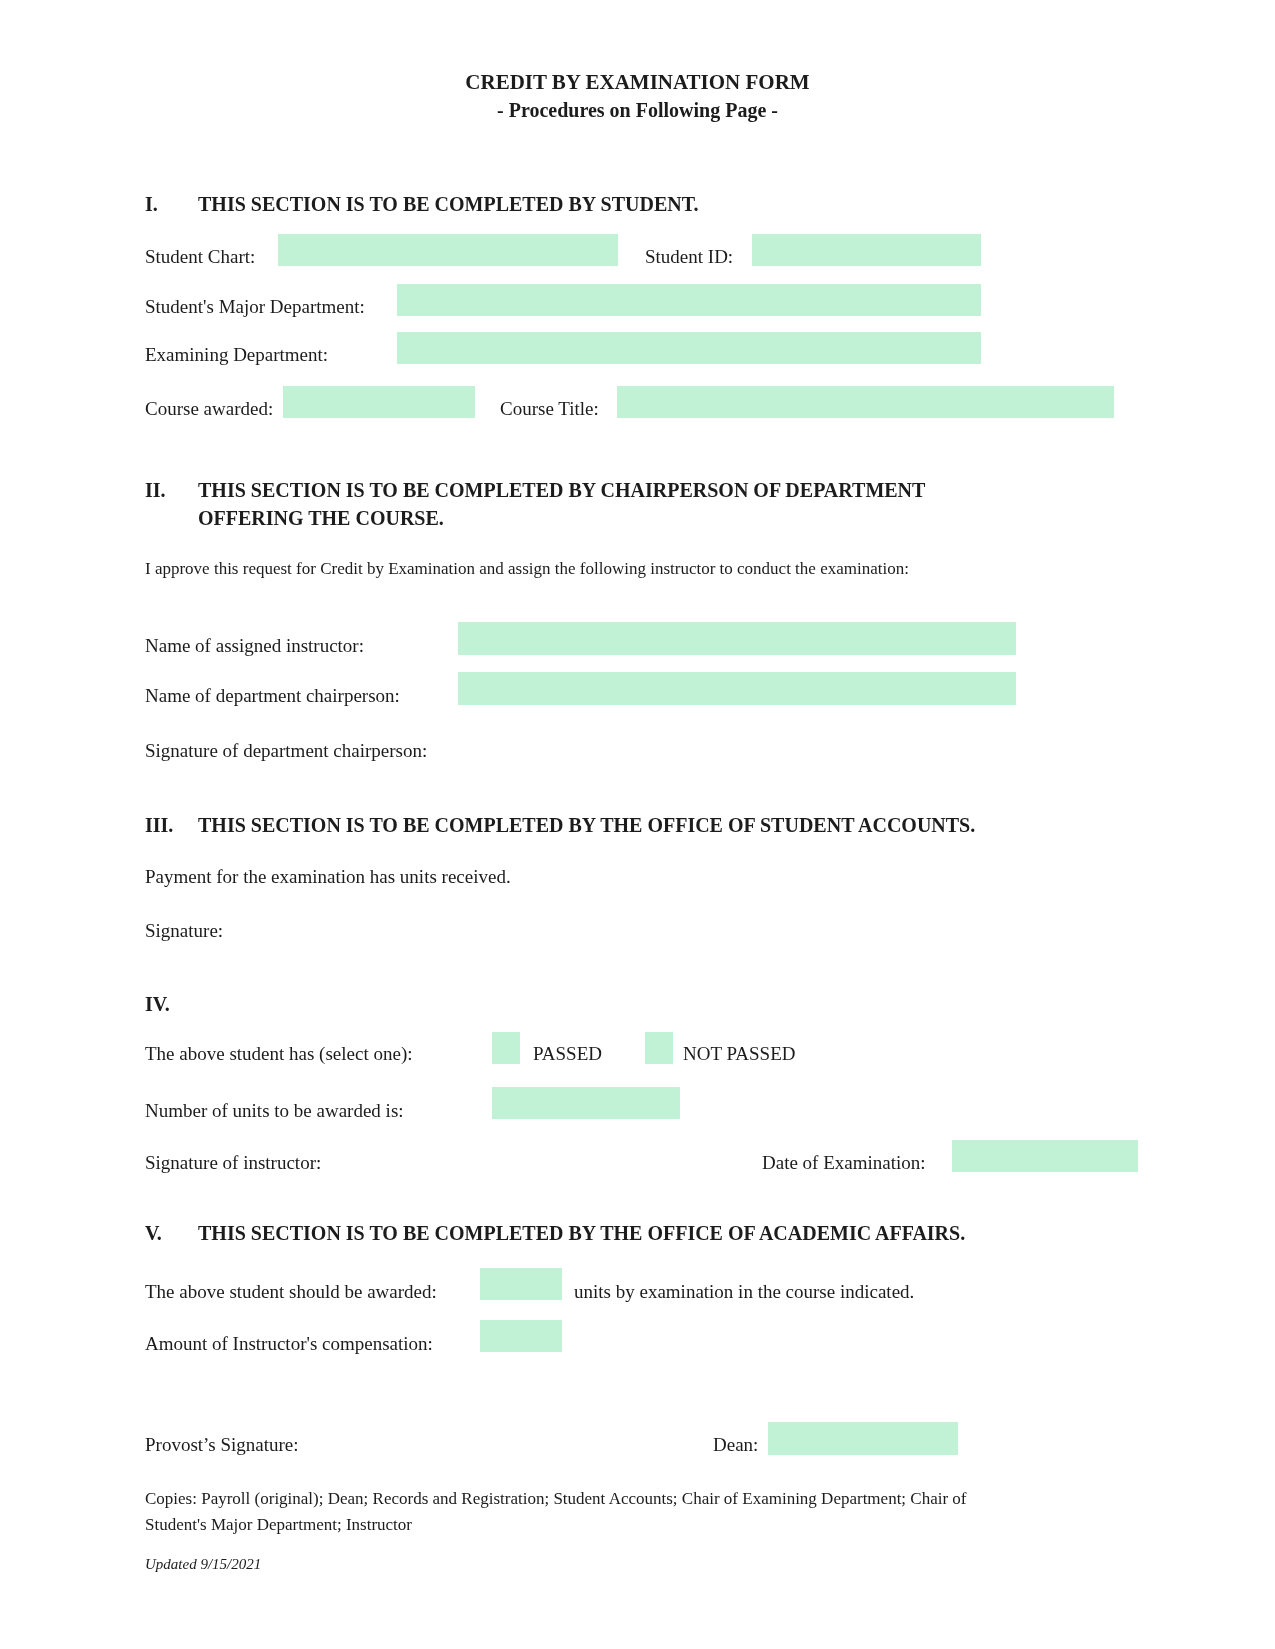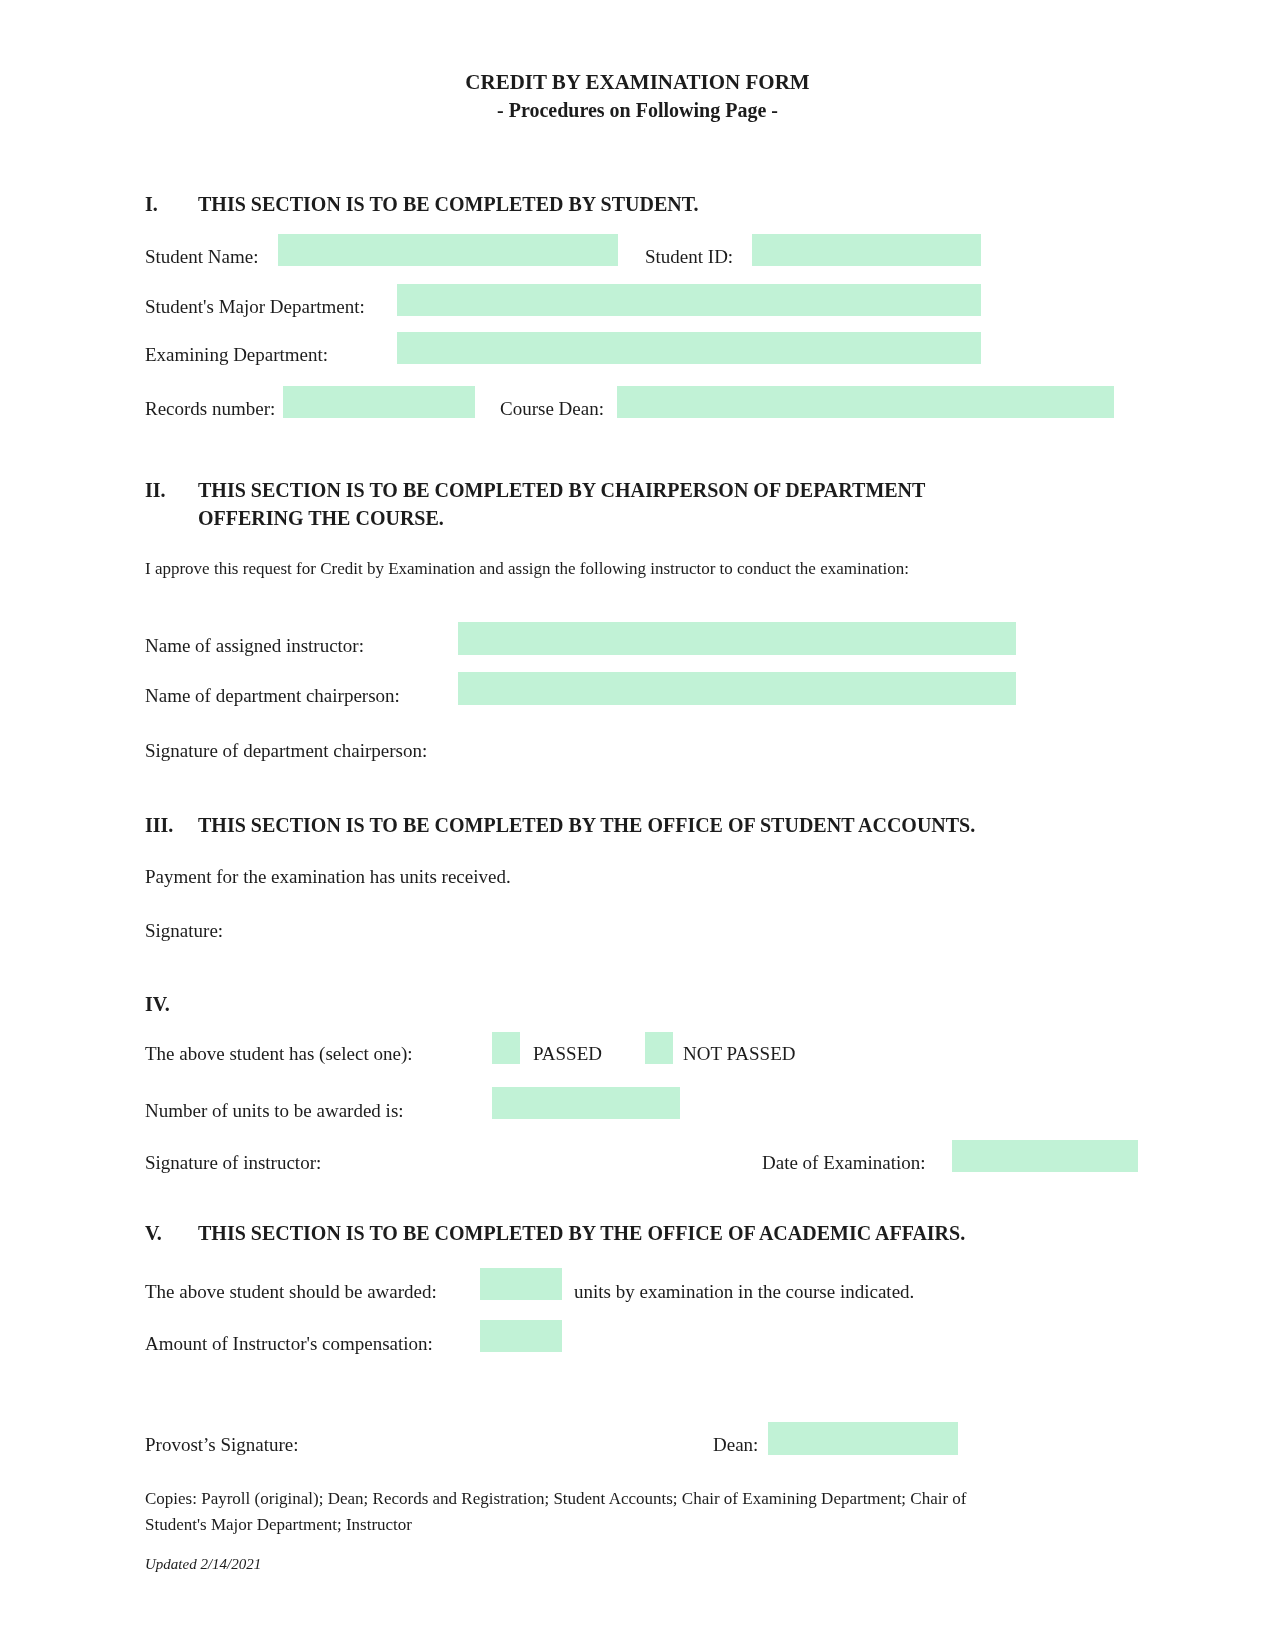--- a/index.html
+++ b/index.html
@@ -60,34 +60,34 @@
 <div class="page">
 
   <div class="title sub" style="top:99px">- Procedures on Following Page -</div>
   <div class="title" style="top:70px">CREDIT BY EXAMINATION FORM</div>
 
   <div class="sec" style="left:145px;top:190px;width:960px">
     <span class="num">I.</span>
     <span>THIS SECTION IS TO BE COMPLETED BY STUDENT.</span>
   </div>
 
-  <span class="lbl" style="left:145px;top:246px">Student Name:</span>
+  <span class="lbl" style="left:145px;top:246px">Student Chart:</span>
   <div class="fld" style="left:278px;top:234px;width:340px;height:32px"></div>
   <span class="lbl" style="left:645px;top:246px">Student ID:</span>
   <div class="fld" style="left:752px;top:234px;width:229px;height:32px"></div>
 
   <span class="lbl" style="left:145px;top:296px">Student's Major Department:</span>
   <div class="fld" style="left:397px;top:284px;width:584px;height:32px"></div>
 
   <span class="lbl" style="left:145px;top:344px">Examining Department:</span>
   <div class="fld" style="left:397px;top:332px;width:584px;height:32px"></div>
 
-  <span class="lbl" style="left:145px;top:398px">Records number:</span>
+  <span class="lbl" style="left:145px;top:398px">Course awarded:</span>
   <div class="fld" style="left:283px;top:386px;width:192px;height:32px"></div>
-  <span class="lbl" style="left:500px;top:398px">Course Dean:</span>
+  <span class="lbl" style="left:500px;top:398px">Course Title:</span>
   <div class="fld" style="left:617px;top:386px;width:497px;height:32px"></div>
 
   <div class="sec" style="left:145px;top:476px;width:885px">
     <span class="num">II.</span>
     <span>THIS SECTION IS TO BE COMPLETED BY CHAIRPERSON OF DEPARTMENT OFFERING THE COURSE.</span>
   </div>
 
   <div class="para" style="left:145px;top:556px;width:860px">I approve this request for Credit by Examination and assign the following instructor to conduct the examination:</div>
 
   <span class="lbl" style="left:145px;top:635px">Name of assigned instructor:</span>
@@ -134,15 +134,15 @@
 
   <span class="lbl" style="left:145px;top:1333px">Amount of Instructor's compensation:</span>
   <div class="fld" style="left:480px;top:1320px;width:82px;height:32px"></div>
 
 
   <span class="lbl" style="left:145px;top:1434px">Provost’s Signature:</span>
   <span class="lbl" style="left:713px;top:1434px">Dean:</span>
   <div class="fld" style="left:768px;top:1422px;width:190px;height:33px"></div>
 
   <div class="para" style="left:145px;top:1486px;width:840px;line-height:26px">Copies: Payroll (original); Dean; Records and Registration; Student Accounts; Chair of Examining Department; Chair of Student's Major Department; Instructor</div>
-  <span class="small-italic" style="left:145px;top:1556px">Updated 2/14/2021</span>
+  <span class="small-italic" style="left:145px;top:1556px">Updated 9/15/2021</span>
 
 </div>
 
 </body></html>

